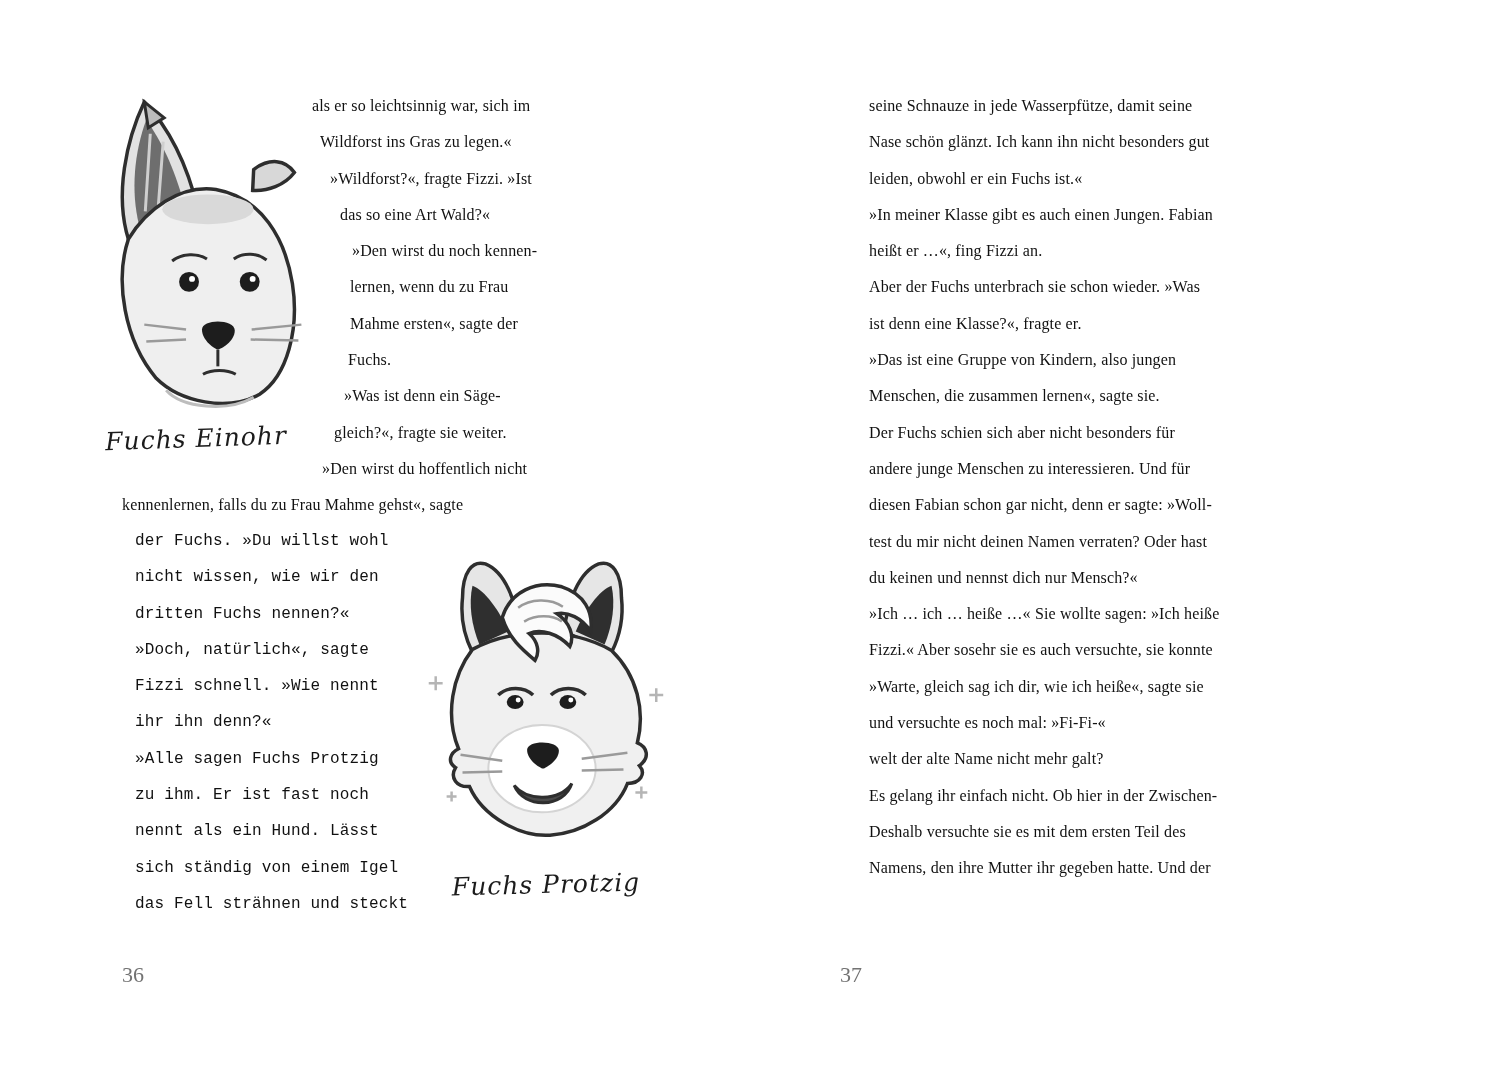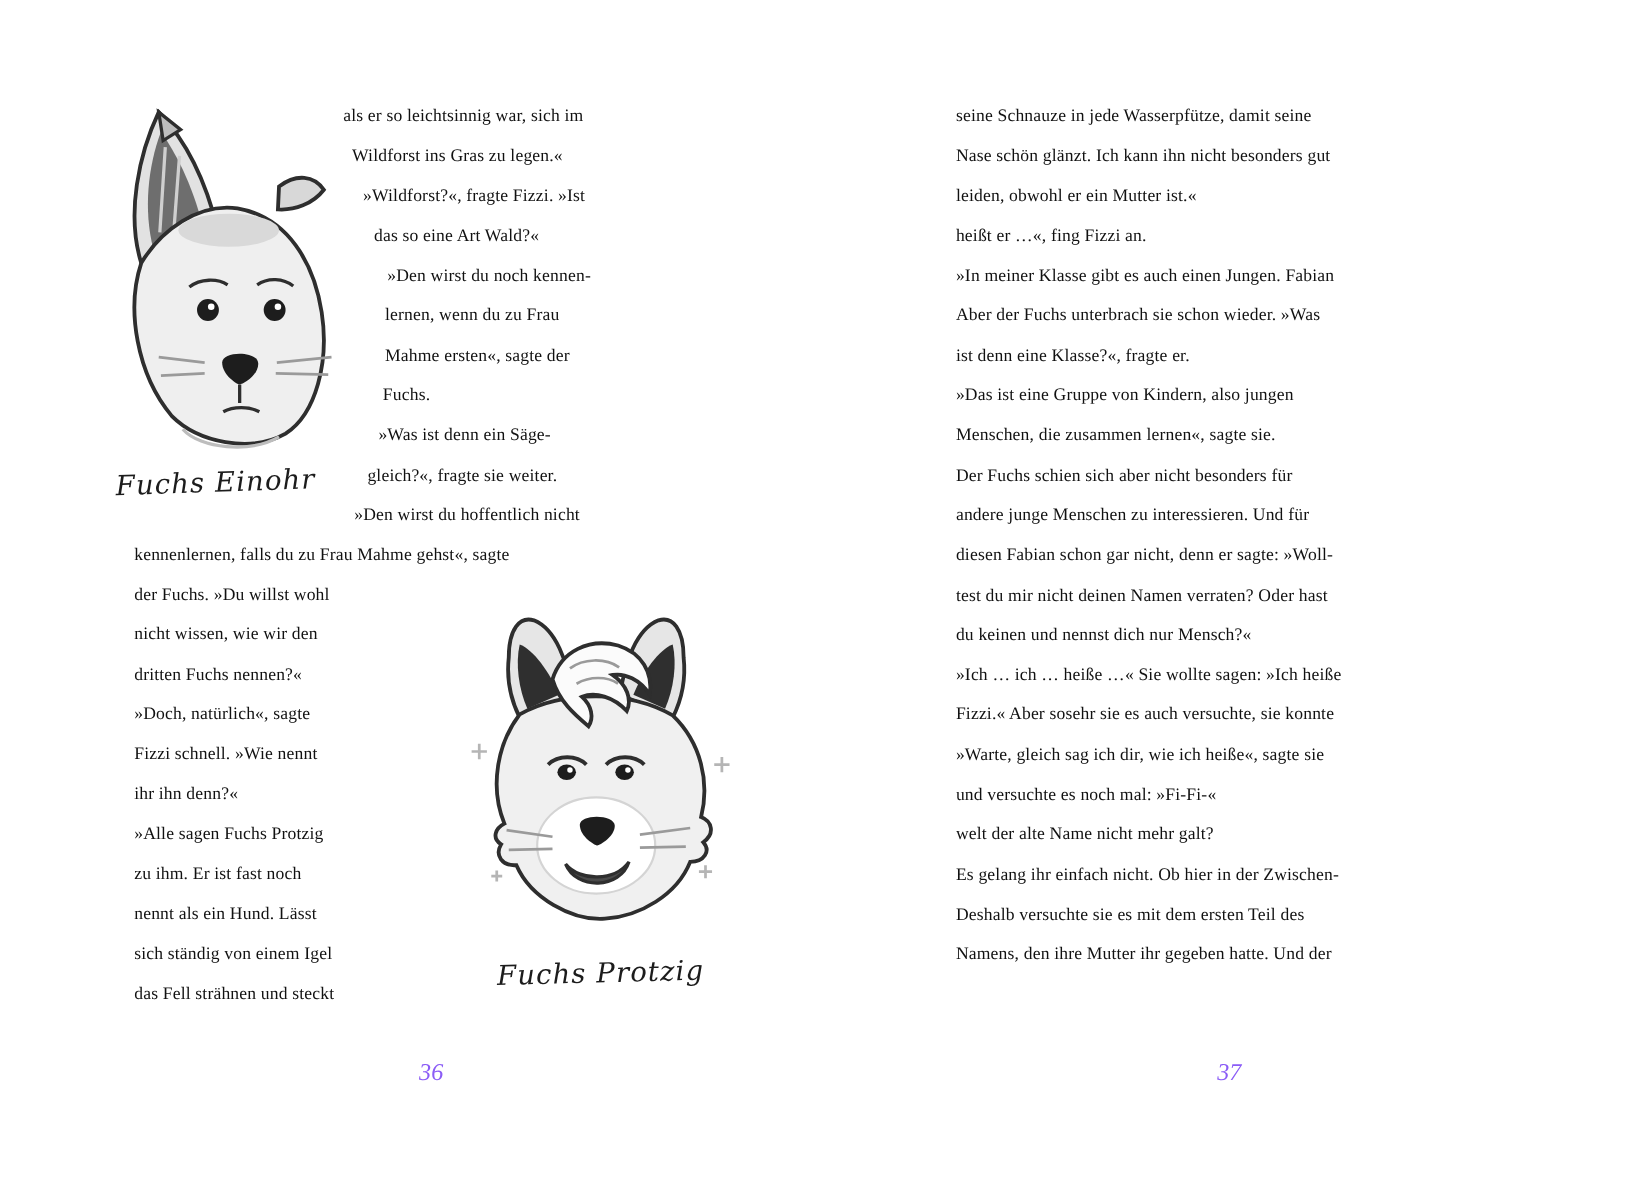--- a/index.html
+++ b/index.html
@@ -30,21 +30,21 @@
   #block-a .line:nth-child(4){padding-left:30px;}
   #block-a .line:nth-child(5){padding-left:42px;}
   #block-a .line:nth-child(6){padding-left:40px;}
   #block-a .line:nth-child(7){padding-left:40px;}
   #block-a .line:nth-child(8){padding-left:38px;}
   #block-a .line:nth-child(9){padding-left:34px;}
   #block-a .line:nth-child(10){padding-left:24px;}
   #block-a .line:nth-child(11){padding-left:12px;}
 
   #block-b { left:122px; top:487px; width:540px; }
-  #block-c { left:122px; top:523px; width:295px; }
+  #block-c { left:135px; top:523px; width:295px;font-family:Liberation Mono, monospace; }
   #block-right { left:840px; top:88px; width:555px;margin-left:29px; }
 
   .fox-figure { position:absolute; }
   .fox-figure svg { width:100%; height:100%; display:block; }
   #fox1-figure { left:85px;  top:90px;  width:222px; height:338px; }
   #fox2-figure { left:408px; top:556px; width:268px; height:308px; }
 
   .fox-caption {
     position:absolute;
     font-family:"DejaVu Serif", serif;
@@ -54,23 +54,21 @@
     text-align:center;
     letter-spacing:1px;
   }
   #fox1-caption { left:98px;  top:424px; width:196px; transform:rotate(-2deg); }
   #fox2-caption { left:448px; top:870px; width:196px; transform:rotate(-1.5deg); }
 
   .page-number {
     position:absolute;
     top:962px;
     font-size:22px;
-    text-align:center;
-    color:#8b5cf6;
-    font-style:italic;
+    color:#737373;
   }
   #page-number-left  { left:122px; width:540px; }
   #page-number-right { left:840px; width:555px; }
 </style>
 </head>
 <body>
 
 <div class="book-spread">
 
   <div class="fox-figure" id="fox1-figure">
@@ -199,23 +197,23 @@
     </svg>
   </div>
 
   <div class="fox-caption" id="fox2-caption">Fuchs Protzig</div>
 
   <div class="page-number" id="page-number-left">36</div>
 
   <div class="text-block" id="block-right">
       <div class="line">seine Schnauze in jede Wasserpfütze, damit seine</div>
       <div class="line">Nase schön glänzt. Ich kann ihn nicht besonders gut</div>
-      <div class="line">leiden, obwohl er ein Mutter ist.«</div>
+      <div class="line">leiden, obwohl er ein Fuchs ist.«</div>
+      <div class="line">»In meiner Klasse gibt es auch einen Jungen. Fabian</div>
       <div class="line">heißt er …«, fing Fizzi an.</div>
-      <div class="line">»In meiner Klasse gibt es auch einen Jungen. Fabian</div>
       <div class="line">Aber der Fuchs unterbrach sie schon wieder. »Was</div>
       <div class="line">ist denn eine Klasse?«, fragte er.</div>
       <div class="line">»Das ist eine Gruppe von Kindern, also jungen</div>
       <div class="line">Menschen, die zusammen lernen«, sagte sie.</div>
       <div class="line">Der Fuchs schien sich aber nicht besonders für</div>
       <div class="line">andere junge Menschen zu interessieren. Und für</div>
       <div class="line">diesen Fabian schon gar nicht, denn er sagte: »Woll-</div>
       <div class="line">test du mir nicht deinen Namen verraten? Oder hast</div>
       <div class="line">du keinen und nennst dich nur Mensch?«</div>
       <div class="line">»Ich … ich … heiße …« Sie wollte sagen: »Ich heiße</div>

